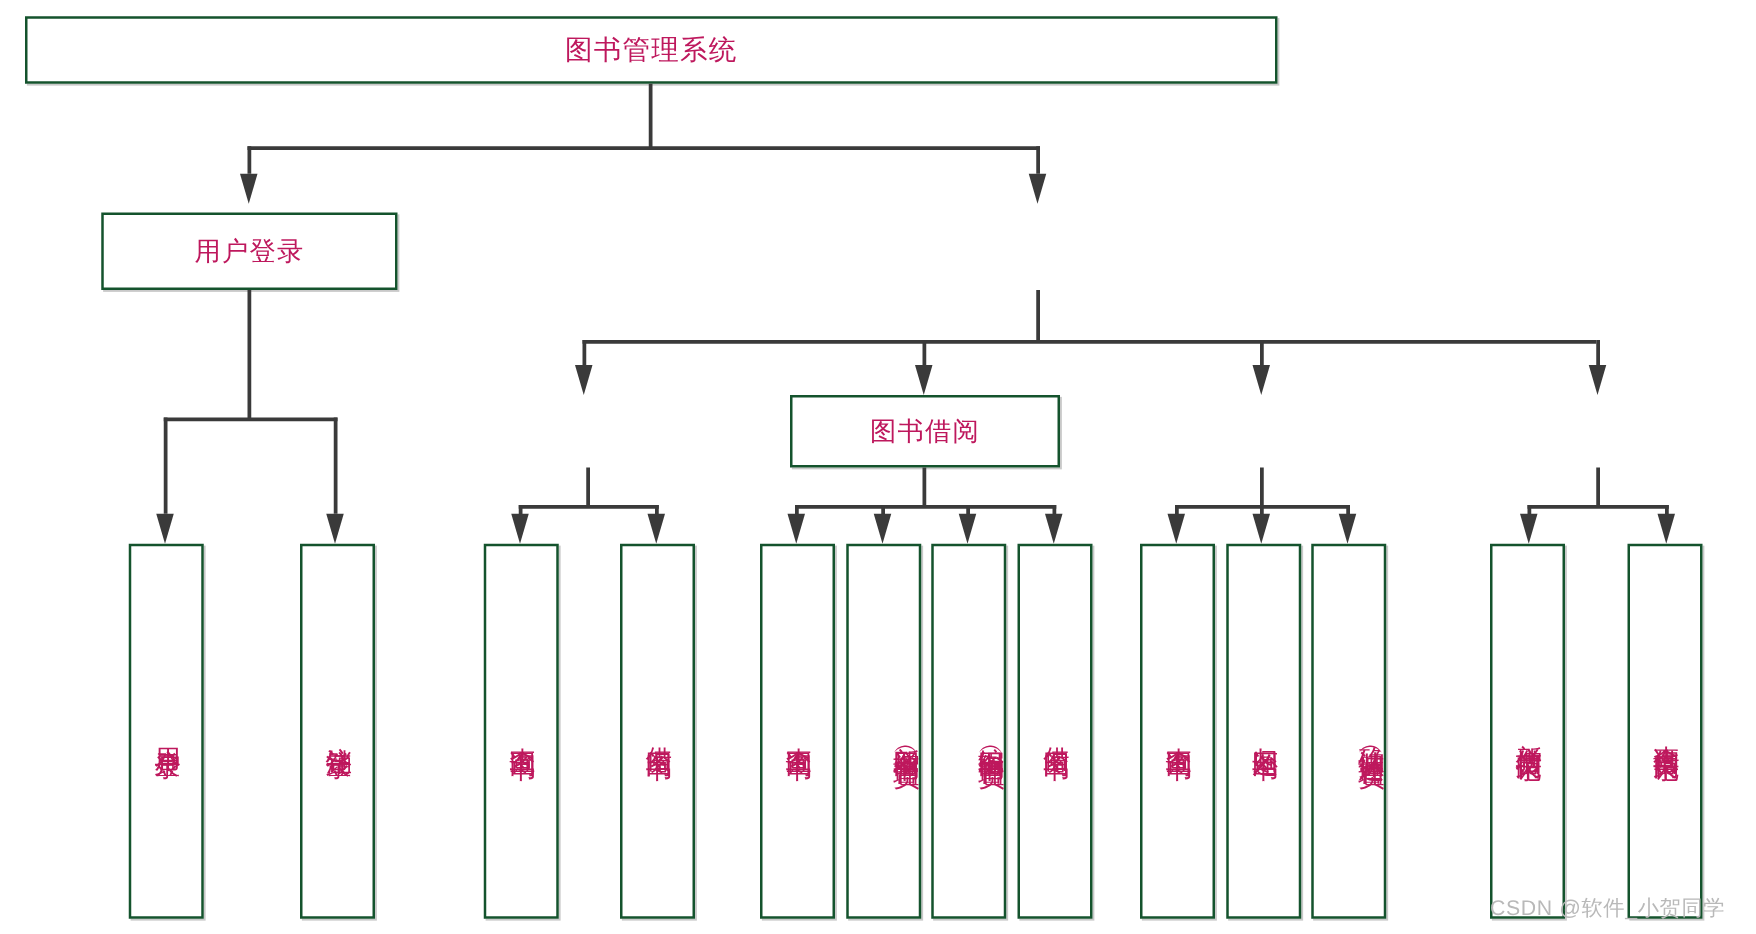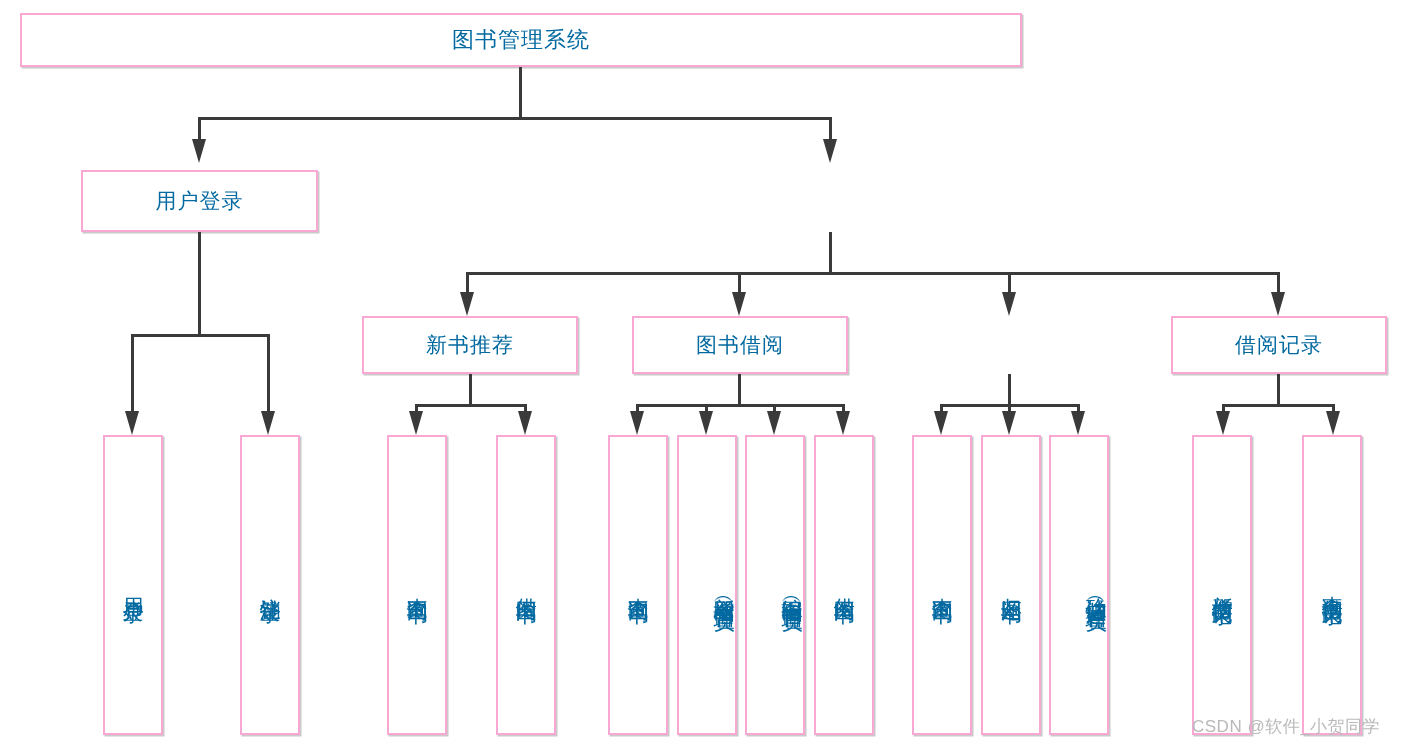--- a/index.html
+++ b/index.html
@@ -9,26 +9,26 @@
     font-family:"Liberation Sans","DejaVu Sans",sans-serif;
     overflow:hidden;
   }
   #canvas{position:relative;width:1405px;height:747px;}
 
   
   .node{
     position:absolute;
     box-sizing:border-box;
     background:#ffffff;
-    border:2px solid #f9a8d4;
+    border:2px solid #14532d;
     box-shadow:1.5px 1.5px 0 0 #c9c9c9;
     display:flex;
     align-items:center;
     justify-content:center;
-    color:#0369a1;
+    color:#be185d;
     letter-spacing:1px;
   }
   .node.h{ font-size:21px; }
   .node.root{ font-size:22px; }
 
   
   .node.v{
     font-size:21px;
     letter-spacing:2px;
     line-height:1.06;
@@ -95,28 +95,22 @@
 
   <div class="vline" style="left:466px;top:272px;width:3px;height:20px;"></div>
   <div class="arrow" style="left:460px;top:292px;"></div>
   <div class="vline" style="left:738px;top:272px;width:3px;height:20px;"></div>
   <div class="arrow" style="left:732px;top:292px;"></div>
   <div class="vline" style="left:1008px;top:272px;width:3px;height:20px;"></div>
   <div class="arrow" style="left:1002px;top:292px;"></div>
   <div class="vline" style="left:1277px;top:272px;width:3px;height:20px;"></div>
   <div class="arrow" style="left:1271px;top:292px;"></div>
 
-  <div class="node h" style="left:362px;top:316px;width:216px;height:58px;">
-    <span>新书推荐</span>
-  </div>
   <div class="node h" style="left:632px;top:316px;width:216px;height:58px;">
     <span>图书借阅</span>
-  </div>
-  <div class="node h" style="left:1171px;top:316px;width:216px;height:58px;">
-    <span>借阅记录</span>
   </div>
 
   <div class="vline" style="left:469px;top:374px;width:3px;height:32px;"></div>
   <div class="hline" style="left:415px;top:404px;width:112px;height:3px;"></div>
   <div class="vline" style="left:415px;top:404px;width:3px;height:8px;"></div>
   <div class="arrow" style="left:409px;top:411px;"></div>
   <div class="vline" style="left:524px;top:404px;width:3px;height:8px;"></div>
   <div class="arrow" style="left:518px;top:411px;"></div>
 
   <div class="vline" style="left:738px;top:374px;width:3px;height:32px;"></div>

